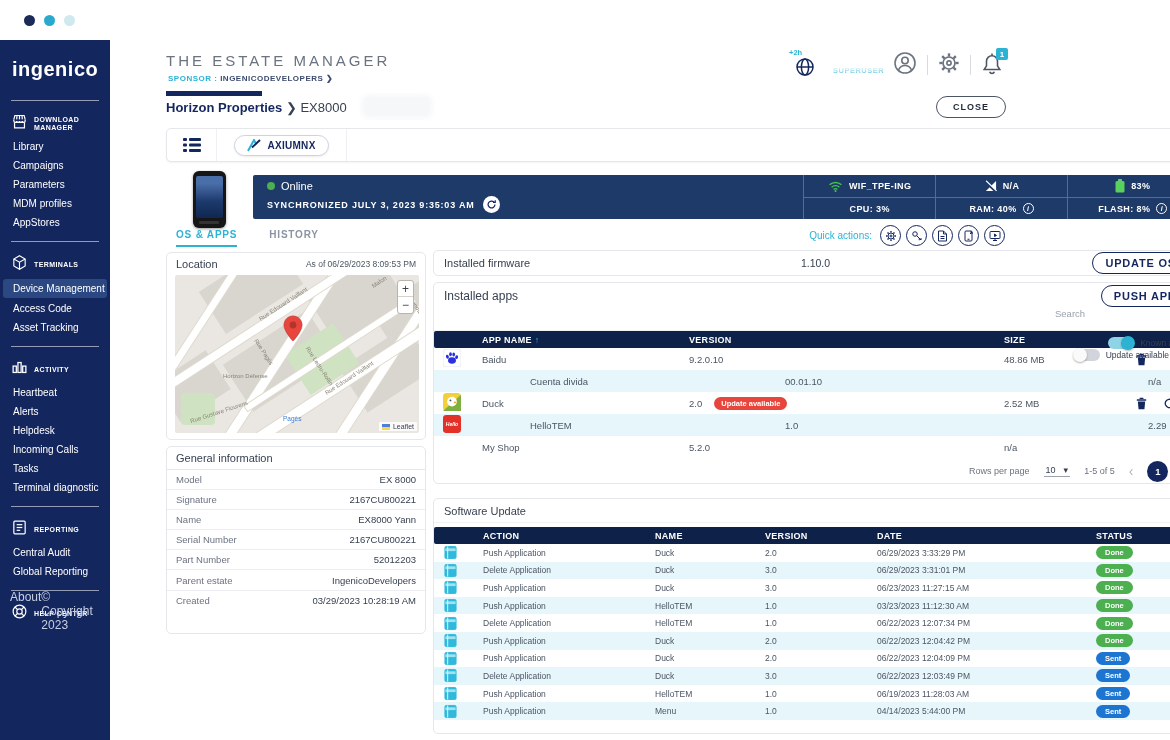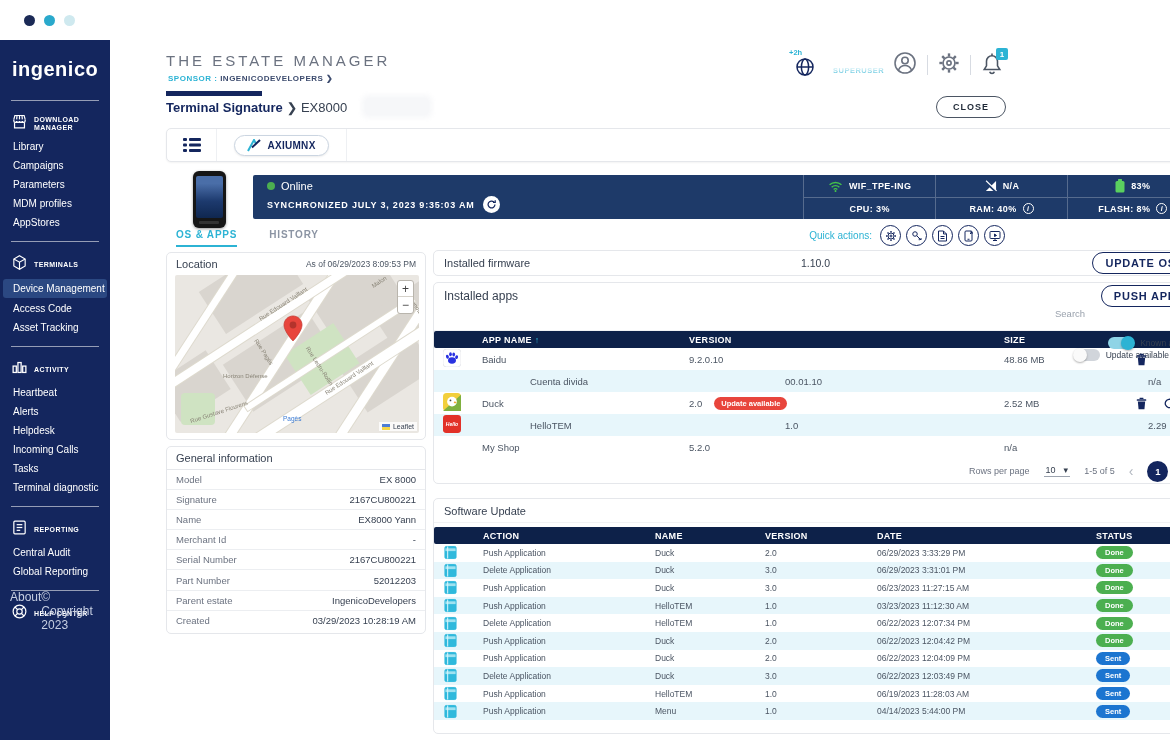--- a/index.html
+++ b/index.html
@@ -309,21 +309,21 @@
               <path d="M9.5 21.5a2.6 2.6 0 005 0"></path>
               <line x1="12" y1="1.5" x2="12" y2="4"></line>
             </g>
           </svg>
         <span class="badge">1</span>
       </div>
     </div>
 
     <div class="crumb-bar"></div>
     <div class="crumb">
-      <b>Terminal Signature</b>
+      <b>Horizon Properties</b>
       <span>❯ EX8000</span>
     </div>
     <div class="redact"></div>
     <button class="close-btn">CLOSE</button>
 
     <div class="terminal-bar">
       <div class="tb-burger">
         <svg width="18" height="14" viewBox="0 0 18 14">
             <g fill="#14265e">
               <rect x="0" y="0" width="4" height="3" rx="1"></rect>
@@ -523,24 +523,20 @@
           </div>
           <div class="gi-row">
             <span class="gi-label">Signature</span>
             <span class="gi-value">2167CU800221</span>
           </div>
           <div class="gi-row">
             <span class="gi-label">Name</span>
             <span class="gi-value">EX8000 Yann</span>
           </div>
           <div class="gi-row">
-            <span class="gi-label">Merchant Id</span>
-            <span class="gi-value">-</span>
-          </div>
-          <div class="gi-row">
             <span class="gi-label">Serial Number</span>
             <span class="gi-value">2167CU800221</span>
           </div>
           <div class="gi-row">
             <span class="gi-label">Part Number</span>
             <span class="gi-value">52012203</span>
           </div>
           <div class="gi-row">
             <span class="gi-label">Parent estate</span>
             <span class="gi-value">IngenicoDevelopers</span>

